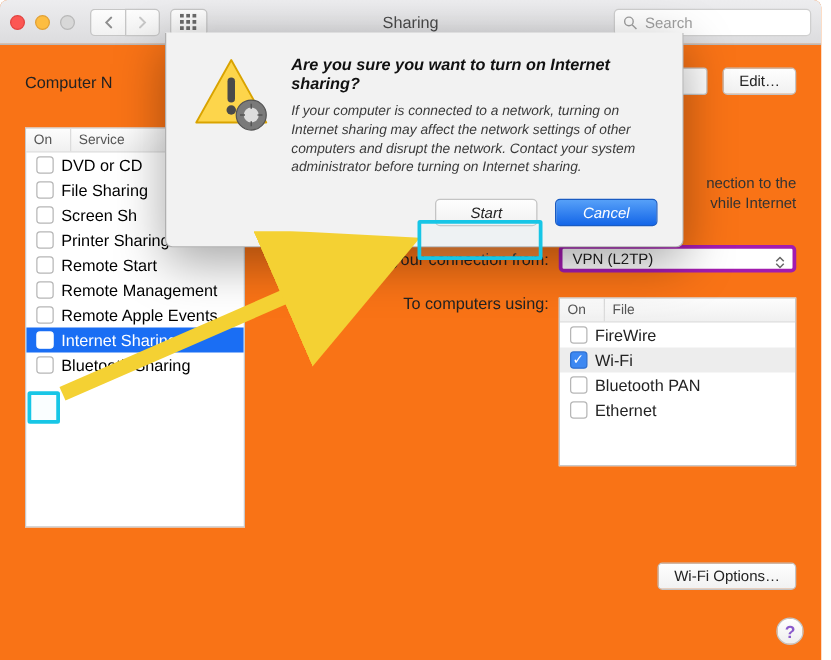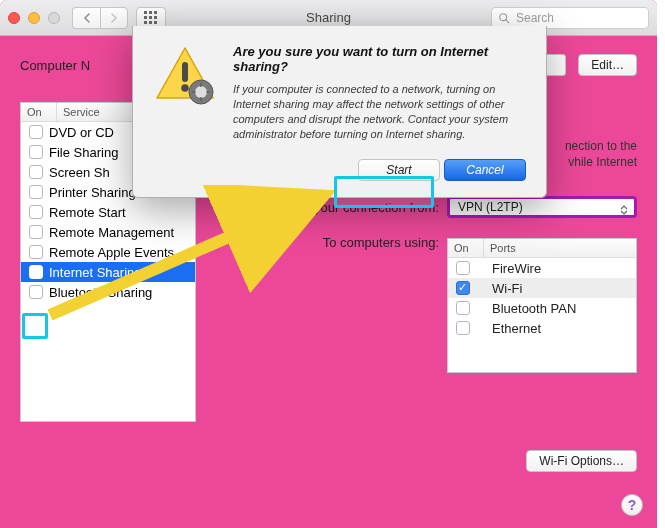--- a/index.html
+++ b/index.html
@@ -8,21 +8,21 @@
     font-size: 13px;
     background: #fff;
     width: 665px;
     height: 528px;
     overflow: hidden;
     position: relative;
   }
   .window {
     width: 657px;
     height: 528px;
-    background: #ec4899;
+    background: #f97316;
     position: relative;
     border-radius: 6px 6px 0 0;
     overflow: hidden;
   }
   
   .titlebar {
     height: 36px;
     background: linear-gradient(#ededef, #dcdcde);
     border-bottom: 1px solid #b9b9b9;
     display: flex;
@@ -142,21 +142,21 @@
 
   .ports-box{
     margin-left:auto; width:190px; margin-top:6px;
     border:1px solid #c9c9c9; background:#fff;
   }
   .ports-head{display:flex;font-size:11px;color:#555;
     background:linear-gradient(#fdfdfd,#f0f0f0);border-bottom:1px solid #dcdcdc;}
   .ports-head .hcell{padding:3px 6px;border-right:1px solid #dcdcdc;}
   .ports-head .hcell:first-child{width:36px;flex-shrink:0}
   .ports-head .hcell:last-child{flex:1;border-right:none;}
-  .ports-row{display:flex;align-items:center;height:20px;padding-left:8px;gap:22px;}
+  .ports-row{display:flex;align-items:center;height:20px;padding-left:8px;gap:6px;}
   .ports-row.sel{background:#ededed;align-items:center;}
 
   .footer{
     position:absolute; right:20px; bottom:56px;
   }
   .help{
     position:absolute; right:14px; bottom:12px;
     width:22px;height:22px;border-radius:50%;
     background:linear-gradient(#fff,#eee);border:1px solid #c4c4c4;
     color:#8a5acb;font-weight:bold;font-size:14px;
@@ -175,21 +175,21 @@
     box-shadow:0 12px 40px rgba(0,0,0,0.35);
     padding:18px 20px 16px 20px;
     z-index: 50;
     font-style: italic;
   }
   .dialog-body{display:flex;gap:16px;}
   .warn-icon{width:64px;height:64px;flex-shrink:0;position:relative;}
   .dialog-text{flex:1;}
   .dlg-title{font-weight:bold;font-size:13px;color:#111;margin-bottom:8px;}
   .dlg-msg{font-size:11px;color:#3a3a3a;line-height:1.35;}
-  .dlg-btns{display:flex;justify-content:flex-end;gap:4px;margin-top:18px;}
+  .dlg-btns{display:flex;justify-content:flex-end;gap:14px;margin-top:18px;}
   .dlg-btn{
     height:22px;min-width:82px;padding:0 14px;border-radius:4px;
     font-size:12px;display:inline-flex;align-items:center;justify-content:center;
     cursor:pointer;
   }
   .dlg-btn.default{background:linear-gradient(#fefefe,#f1f1f1);border:1px solid #c4c4c4;color:#222;}
   .dlg-btn.primary{background:linear-gradient(#56a0f8,#1466e8);border:1px solid #195bc2;color:#fff;}
 
   
   .annot-highlight{
@@ -323,21 +323,21 @@
                 </svg>
             </span>
           </div>
         </div>
 
         <div class="obsc-row" style="align-items:flex-start;margin-top:14px;">
           <div class="obsc-label" style="padding-top:3px;">To computers using:</div>
           <div class="ports-box" style="margin-left:0;">
             <div class="ports-head">
               <div class="hcell">On</div>
-              <div class="hcell">Ports</div>
+              <div class="hcell">File</div>
             </div>
             <div class="ports-row">
                 <div class="chk"></div>
                 <span>FireWire</span>
               </div>
             <div class="ports-row sel">
                 <div class="chk checked"></div>
                 <span>Wi-Fi</span>
               </div>
             <div class="ports-row">

